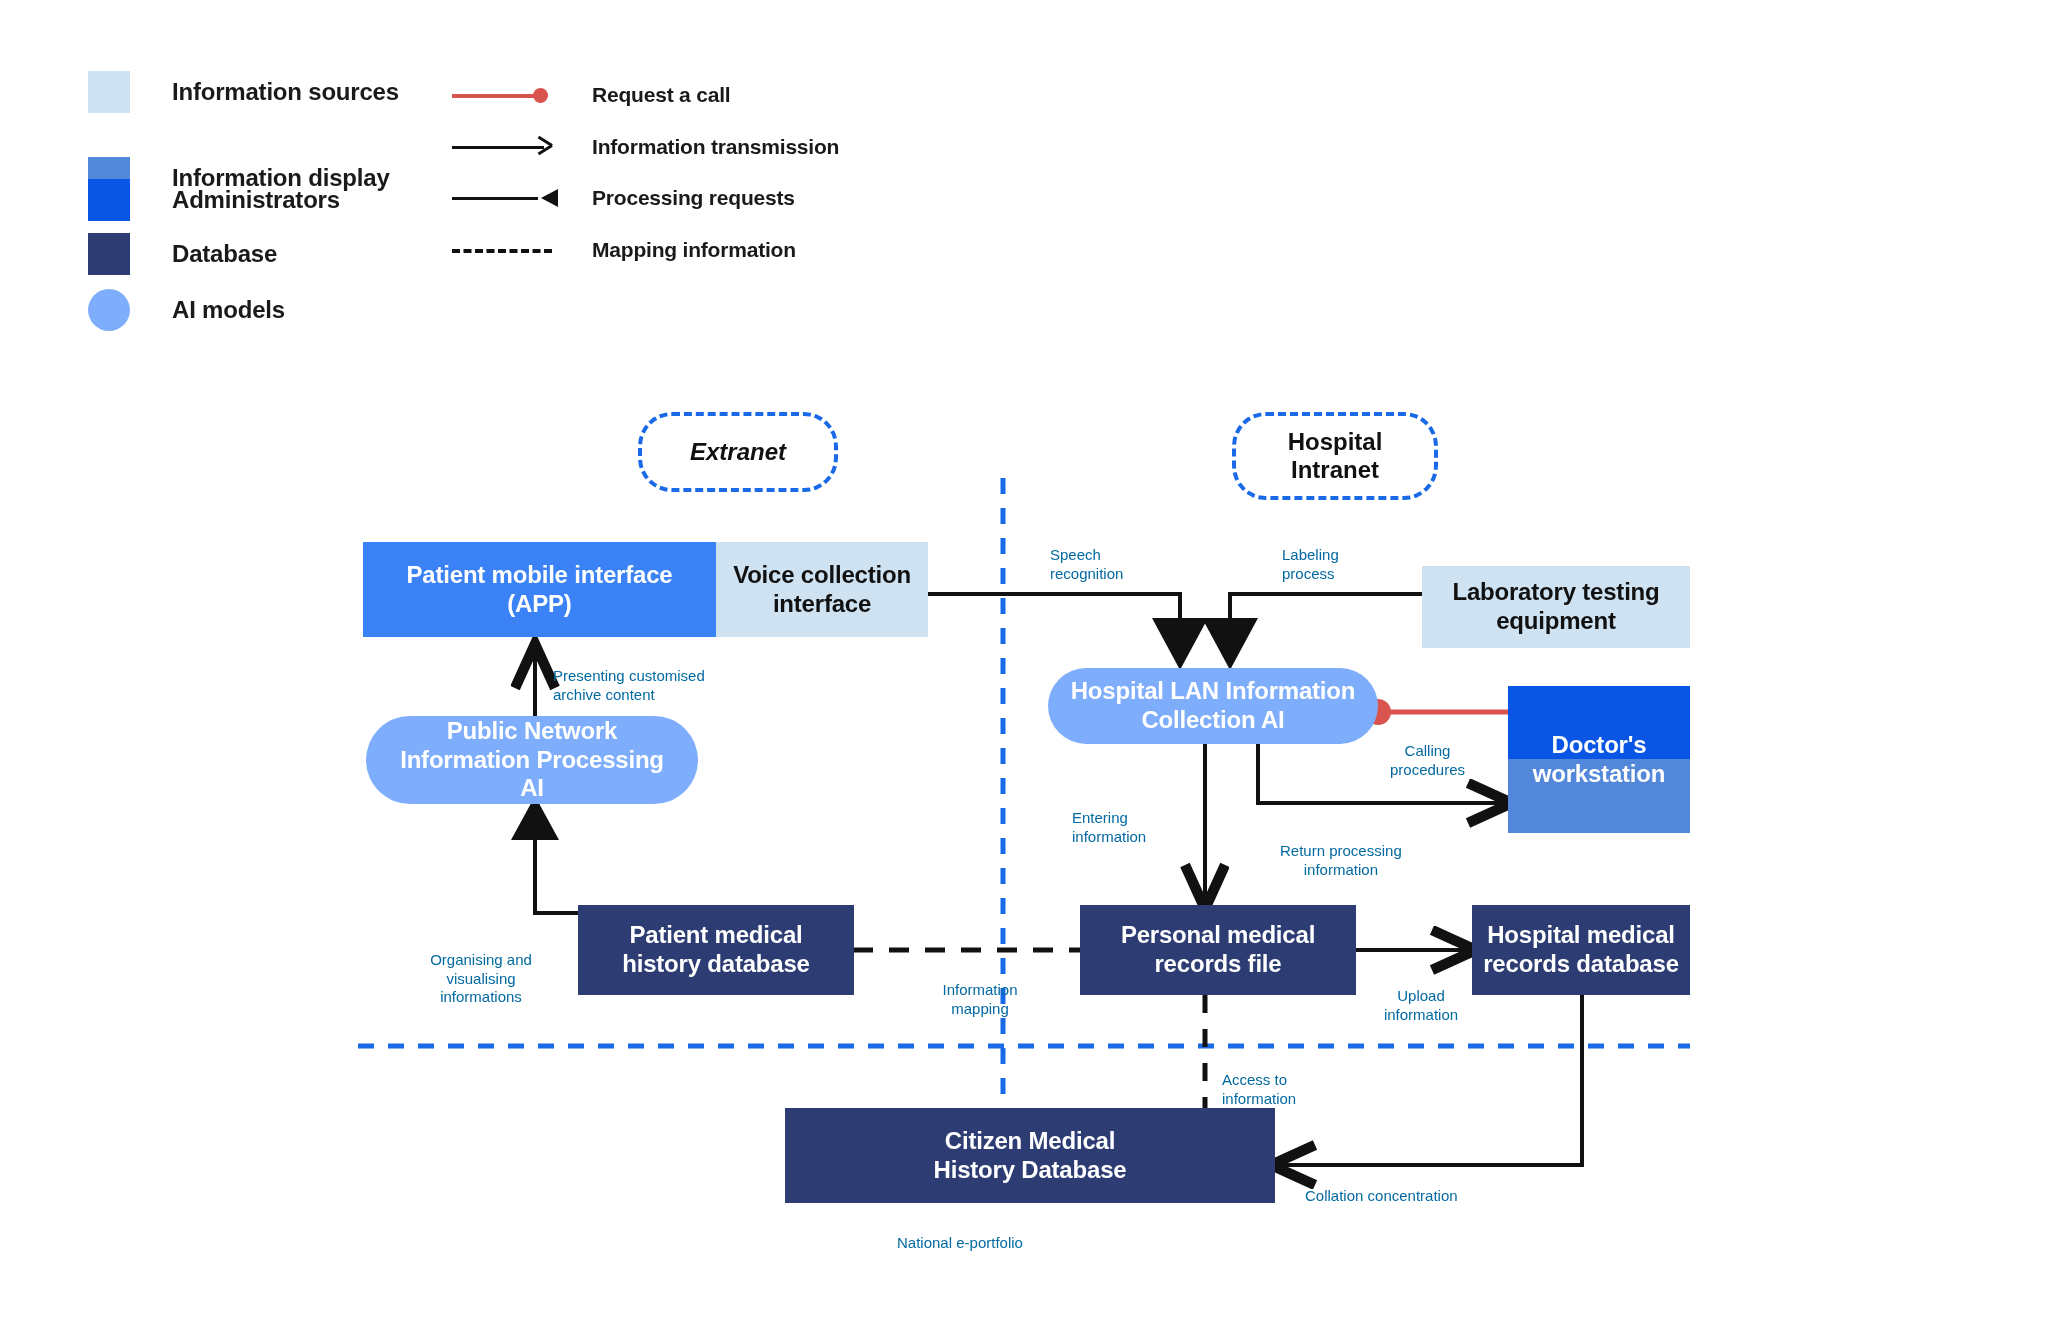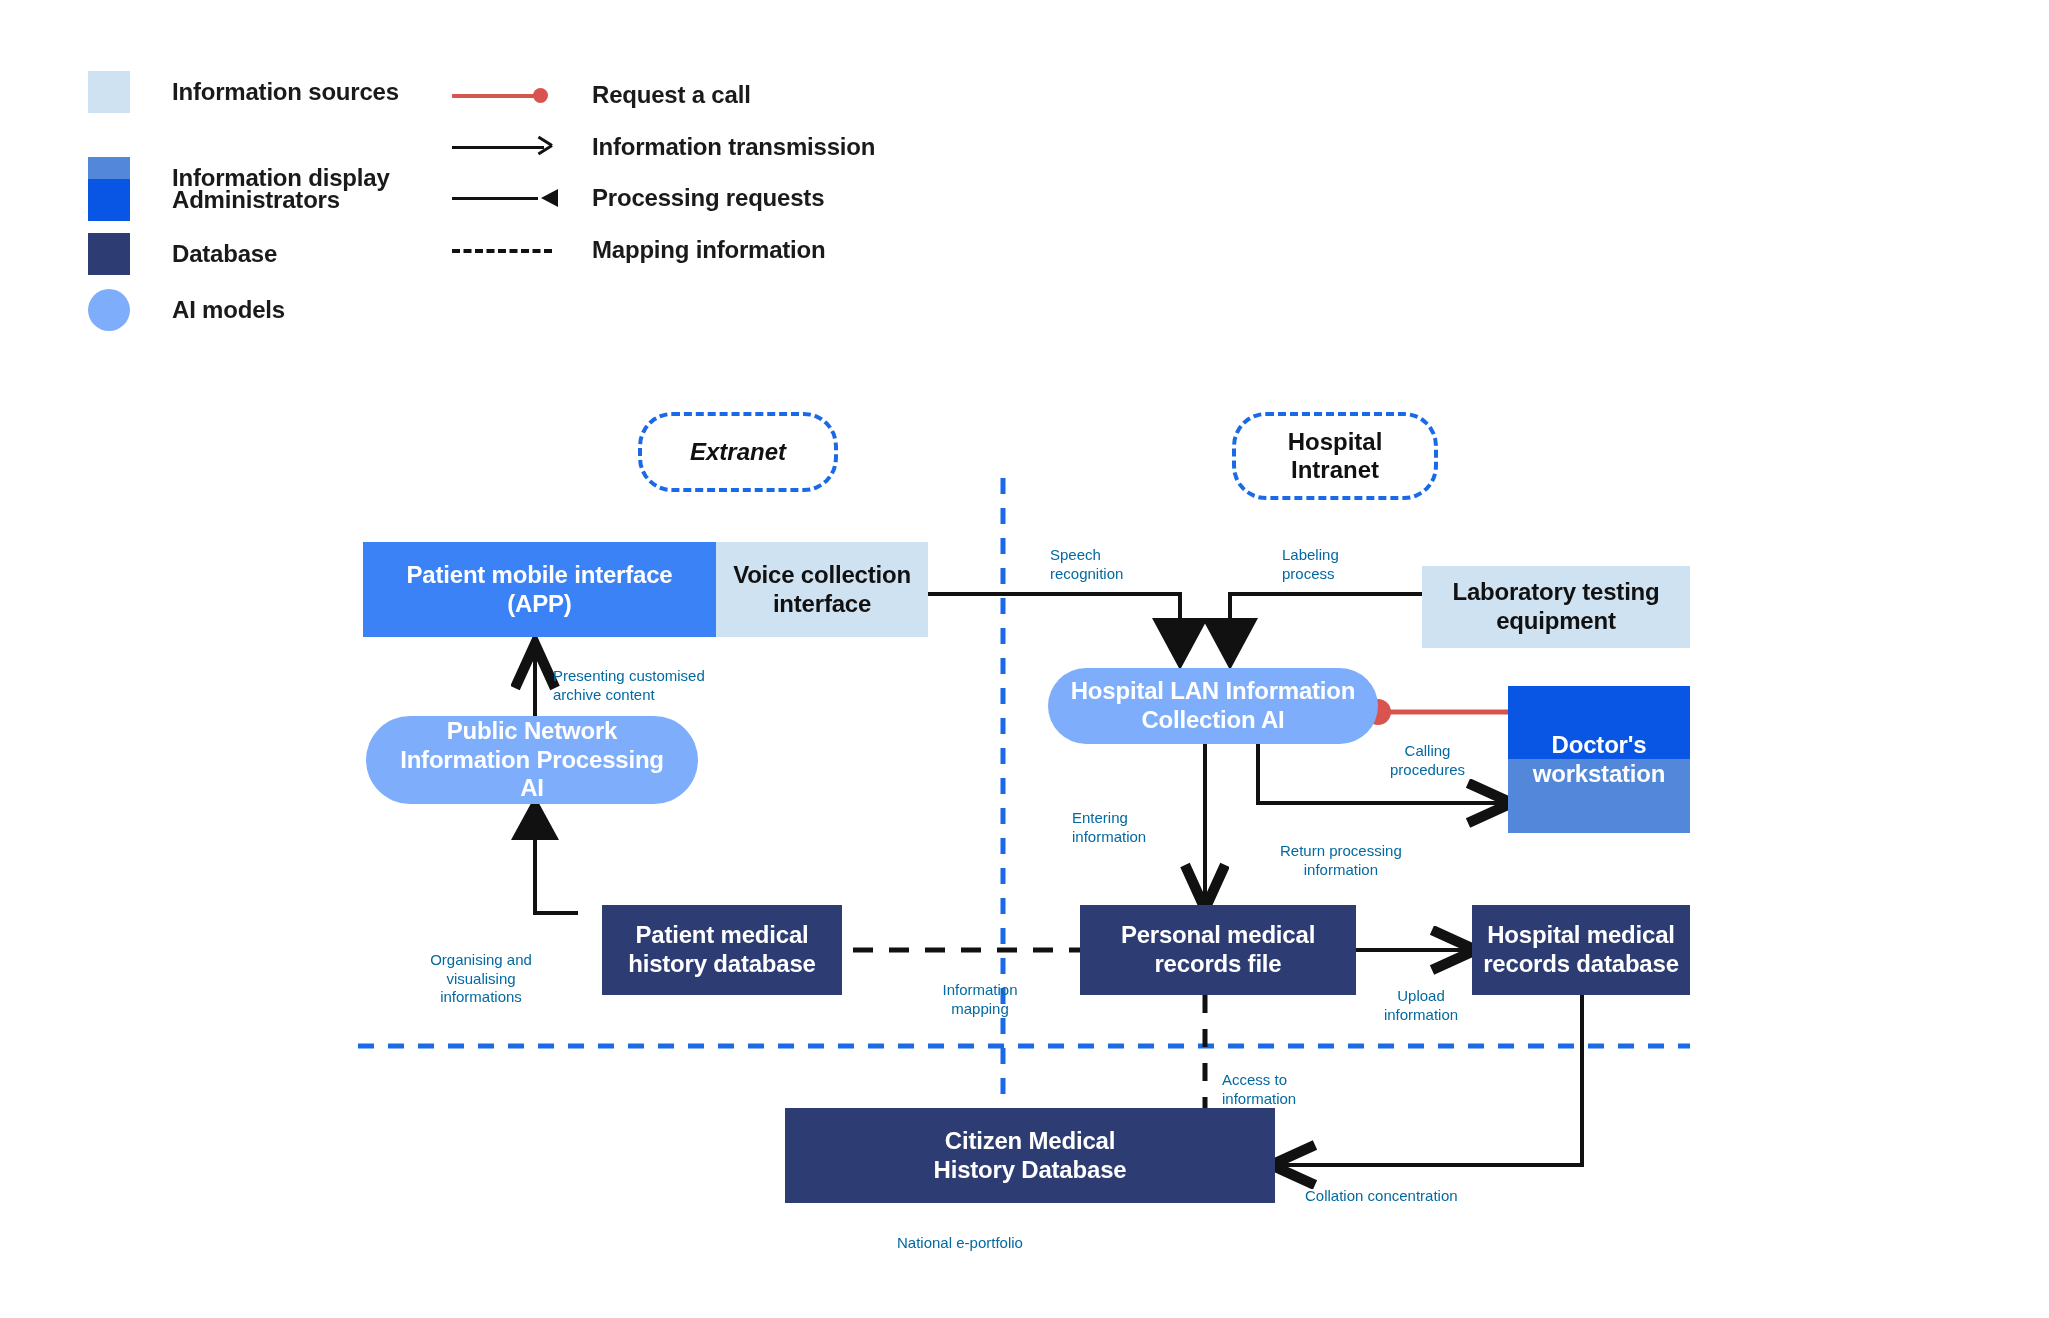--- a/index.html
+++ b/index.html
@@ -36,21 +36,21 @@
   .swatch.circle { border-radius: 50%; }
   .legend-label {
     font-size: 24px;
     font-weight: bold;
     color: #1a1a1a;
     margin-left: 42px;
     white-space: nowrap;
     letter-spacing: -0.2px;
   }
   .legend-line-label {
-    font-size: 24px;
+    font-size: 21px;
     font-weight: bold;
     color: #1a1a1a;
     margin-left: 32px;
     white-space: nowrap;
     letter-spacing: -0.2px;
   }
   .line-sample {
     position: relative;
     width: 108px; height: 24px;
     flex: 0 0 108px;
@@ -309,21 +309,21 @@
   <div class="node ai" style="left:1048px; top:668px; width:330px; height:76px; white-space:pre-line;">
     <span>Hospital LAN Information
 Collection AI</span>
   </div>
 
   <div class="node split" style="left:1508px; top:686px; width:182px; height:147px; white-space:pre-line;">
     <span>Doctor's
 workstation</span>
   </div>
 
-  <div class="node db" style="left:578px; top:905px; width:240px; height:90px; white-space:pre-line;margin-left:24px;">
+  <div class="node db" style="left:578px; top:905px; width:276px; height:90px; white-space:pre-line;">
     <span>Patient medical
 history database</span>
   </div>
 
   <div class="node db" style="left:1080px; top:905px; width:276px; height:90px; white-space:pre-line;">
     <span>Personal medical
 records file</span>
   </div>
 
   <div class="node db" style="left:1472px; top:905px; width:218px; height:90px; white-space:pre-line;">

